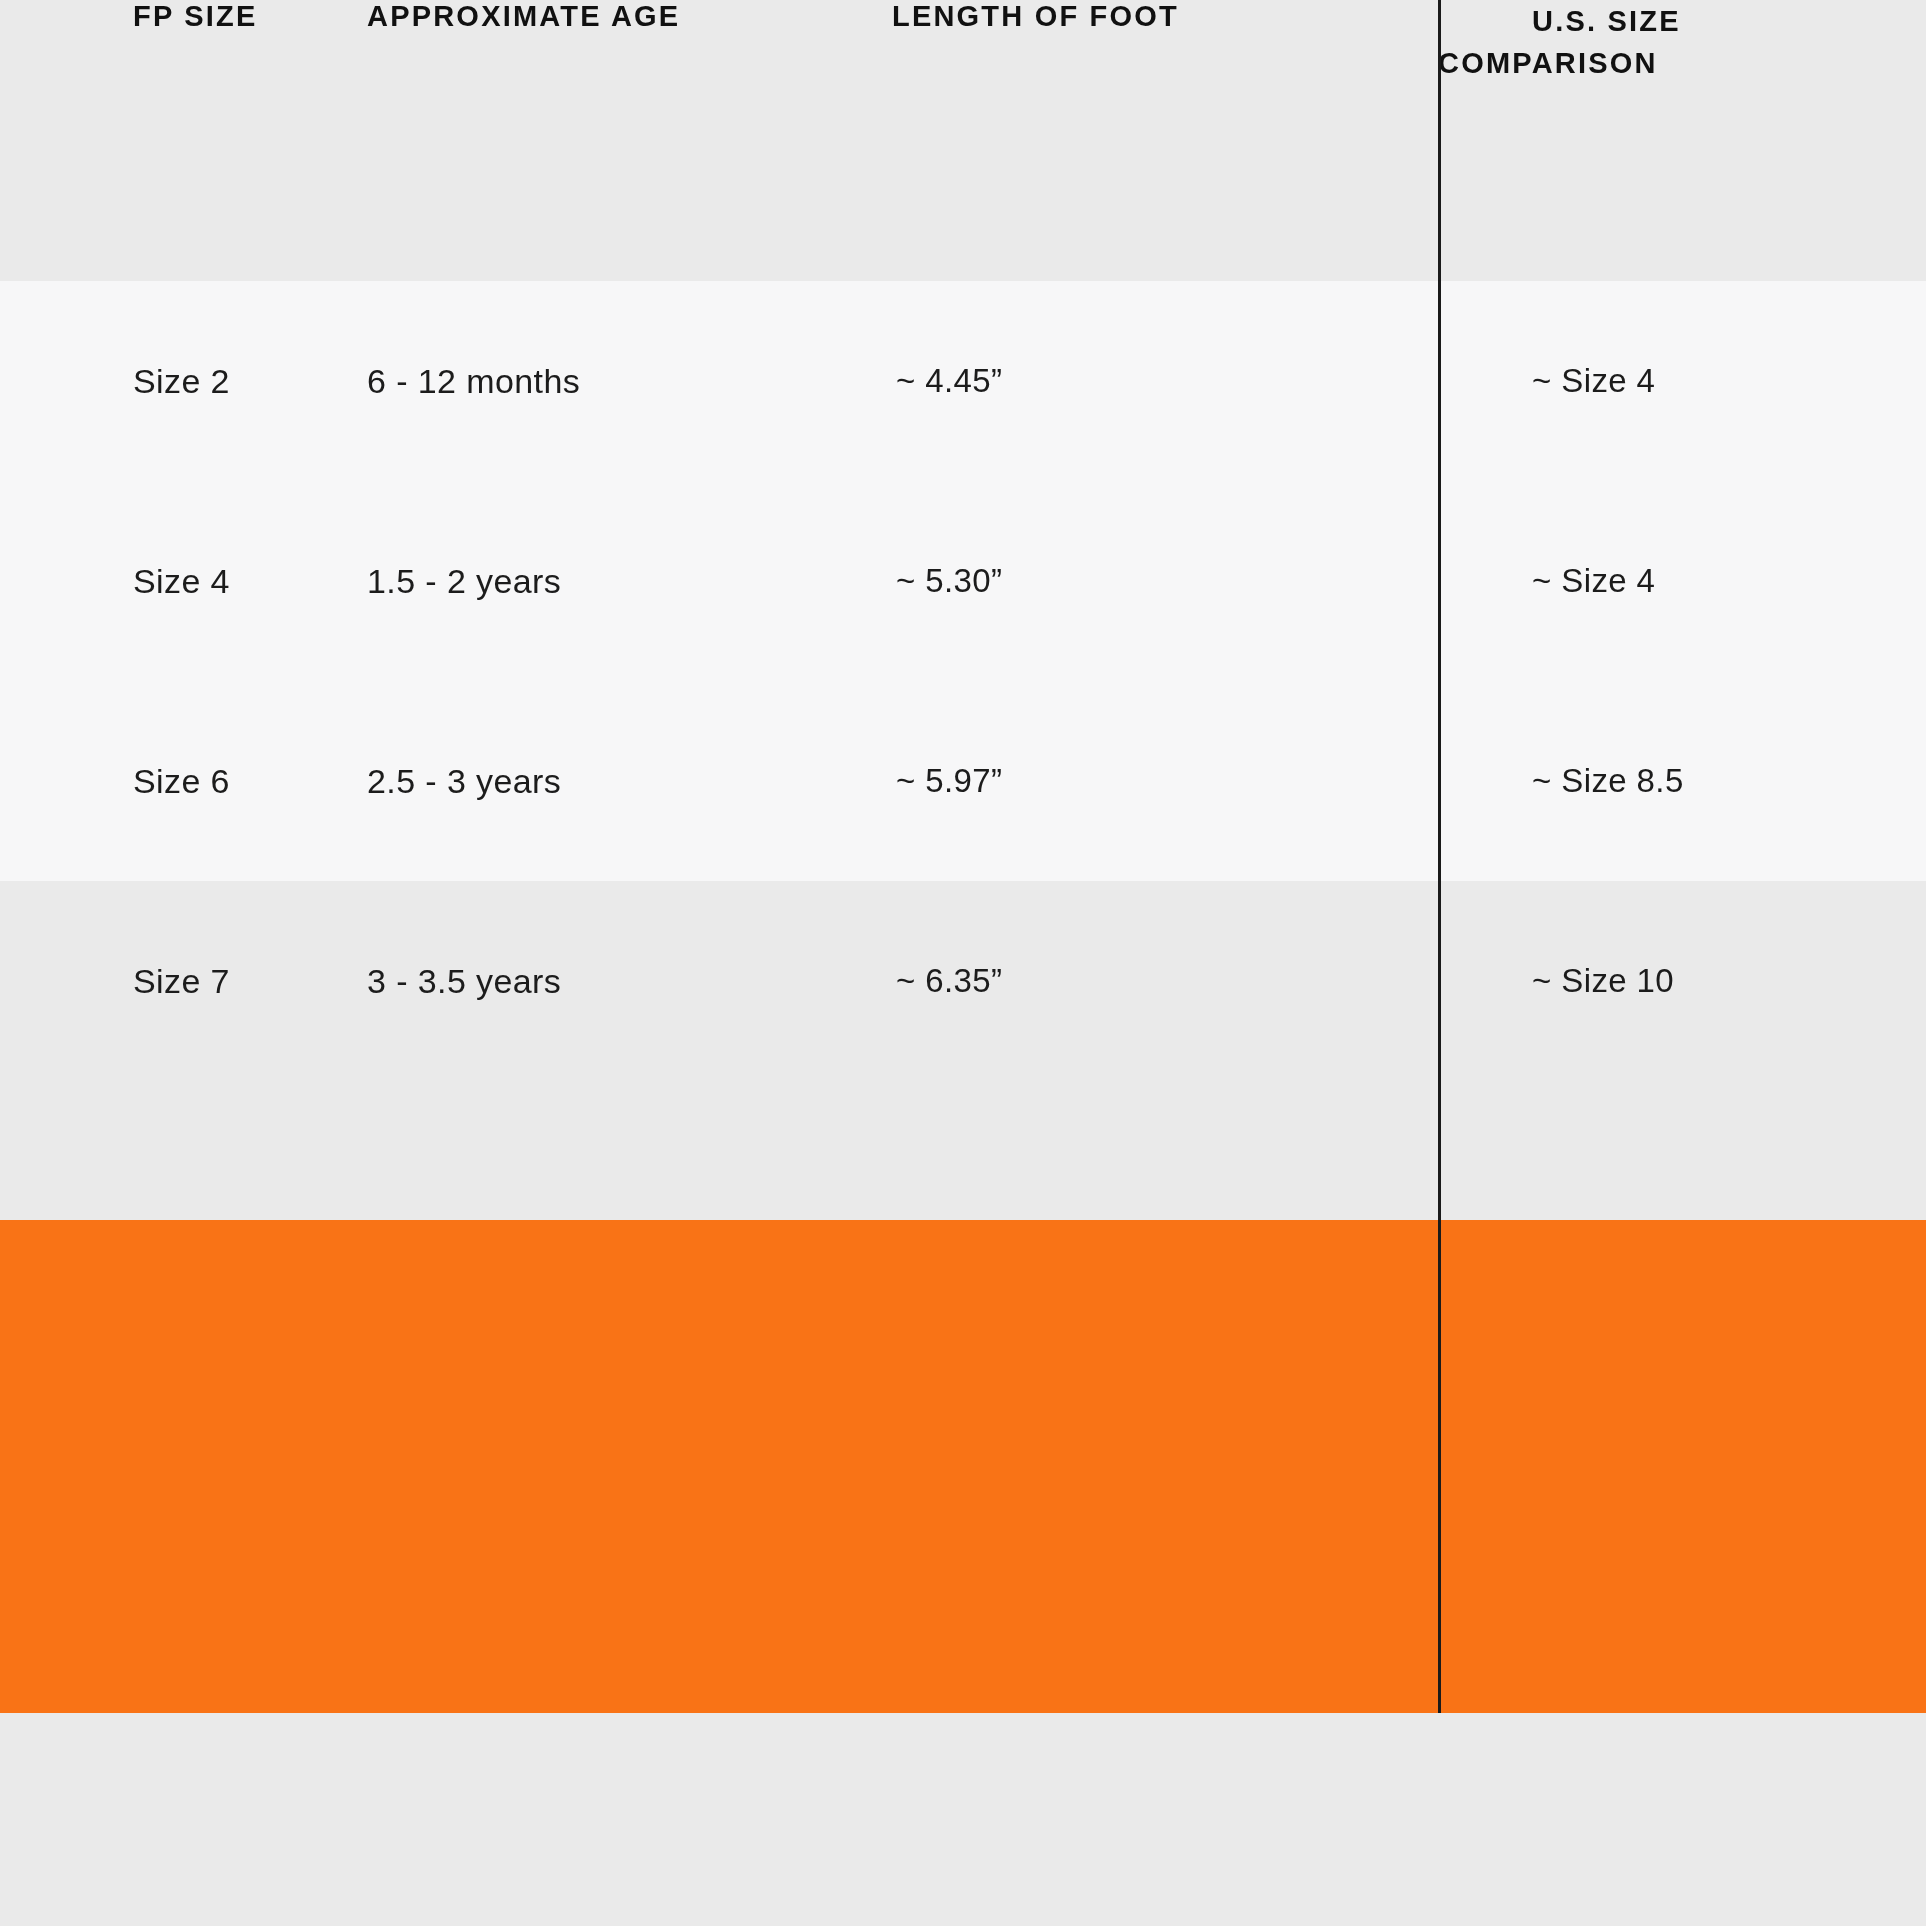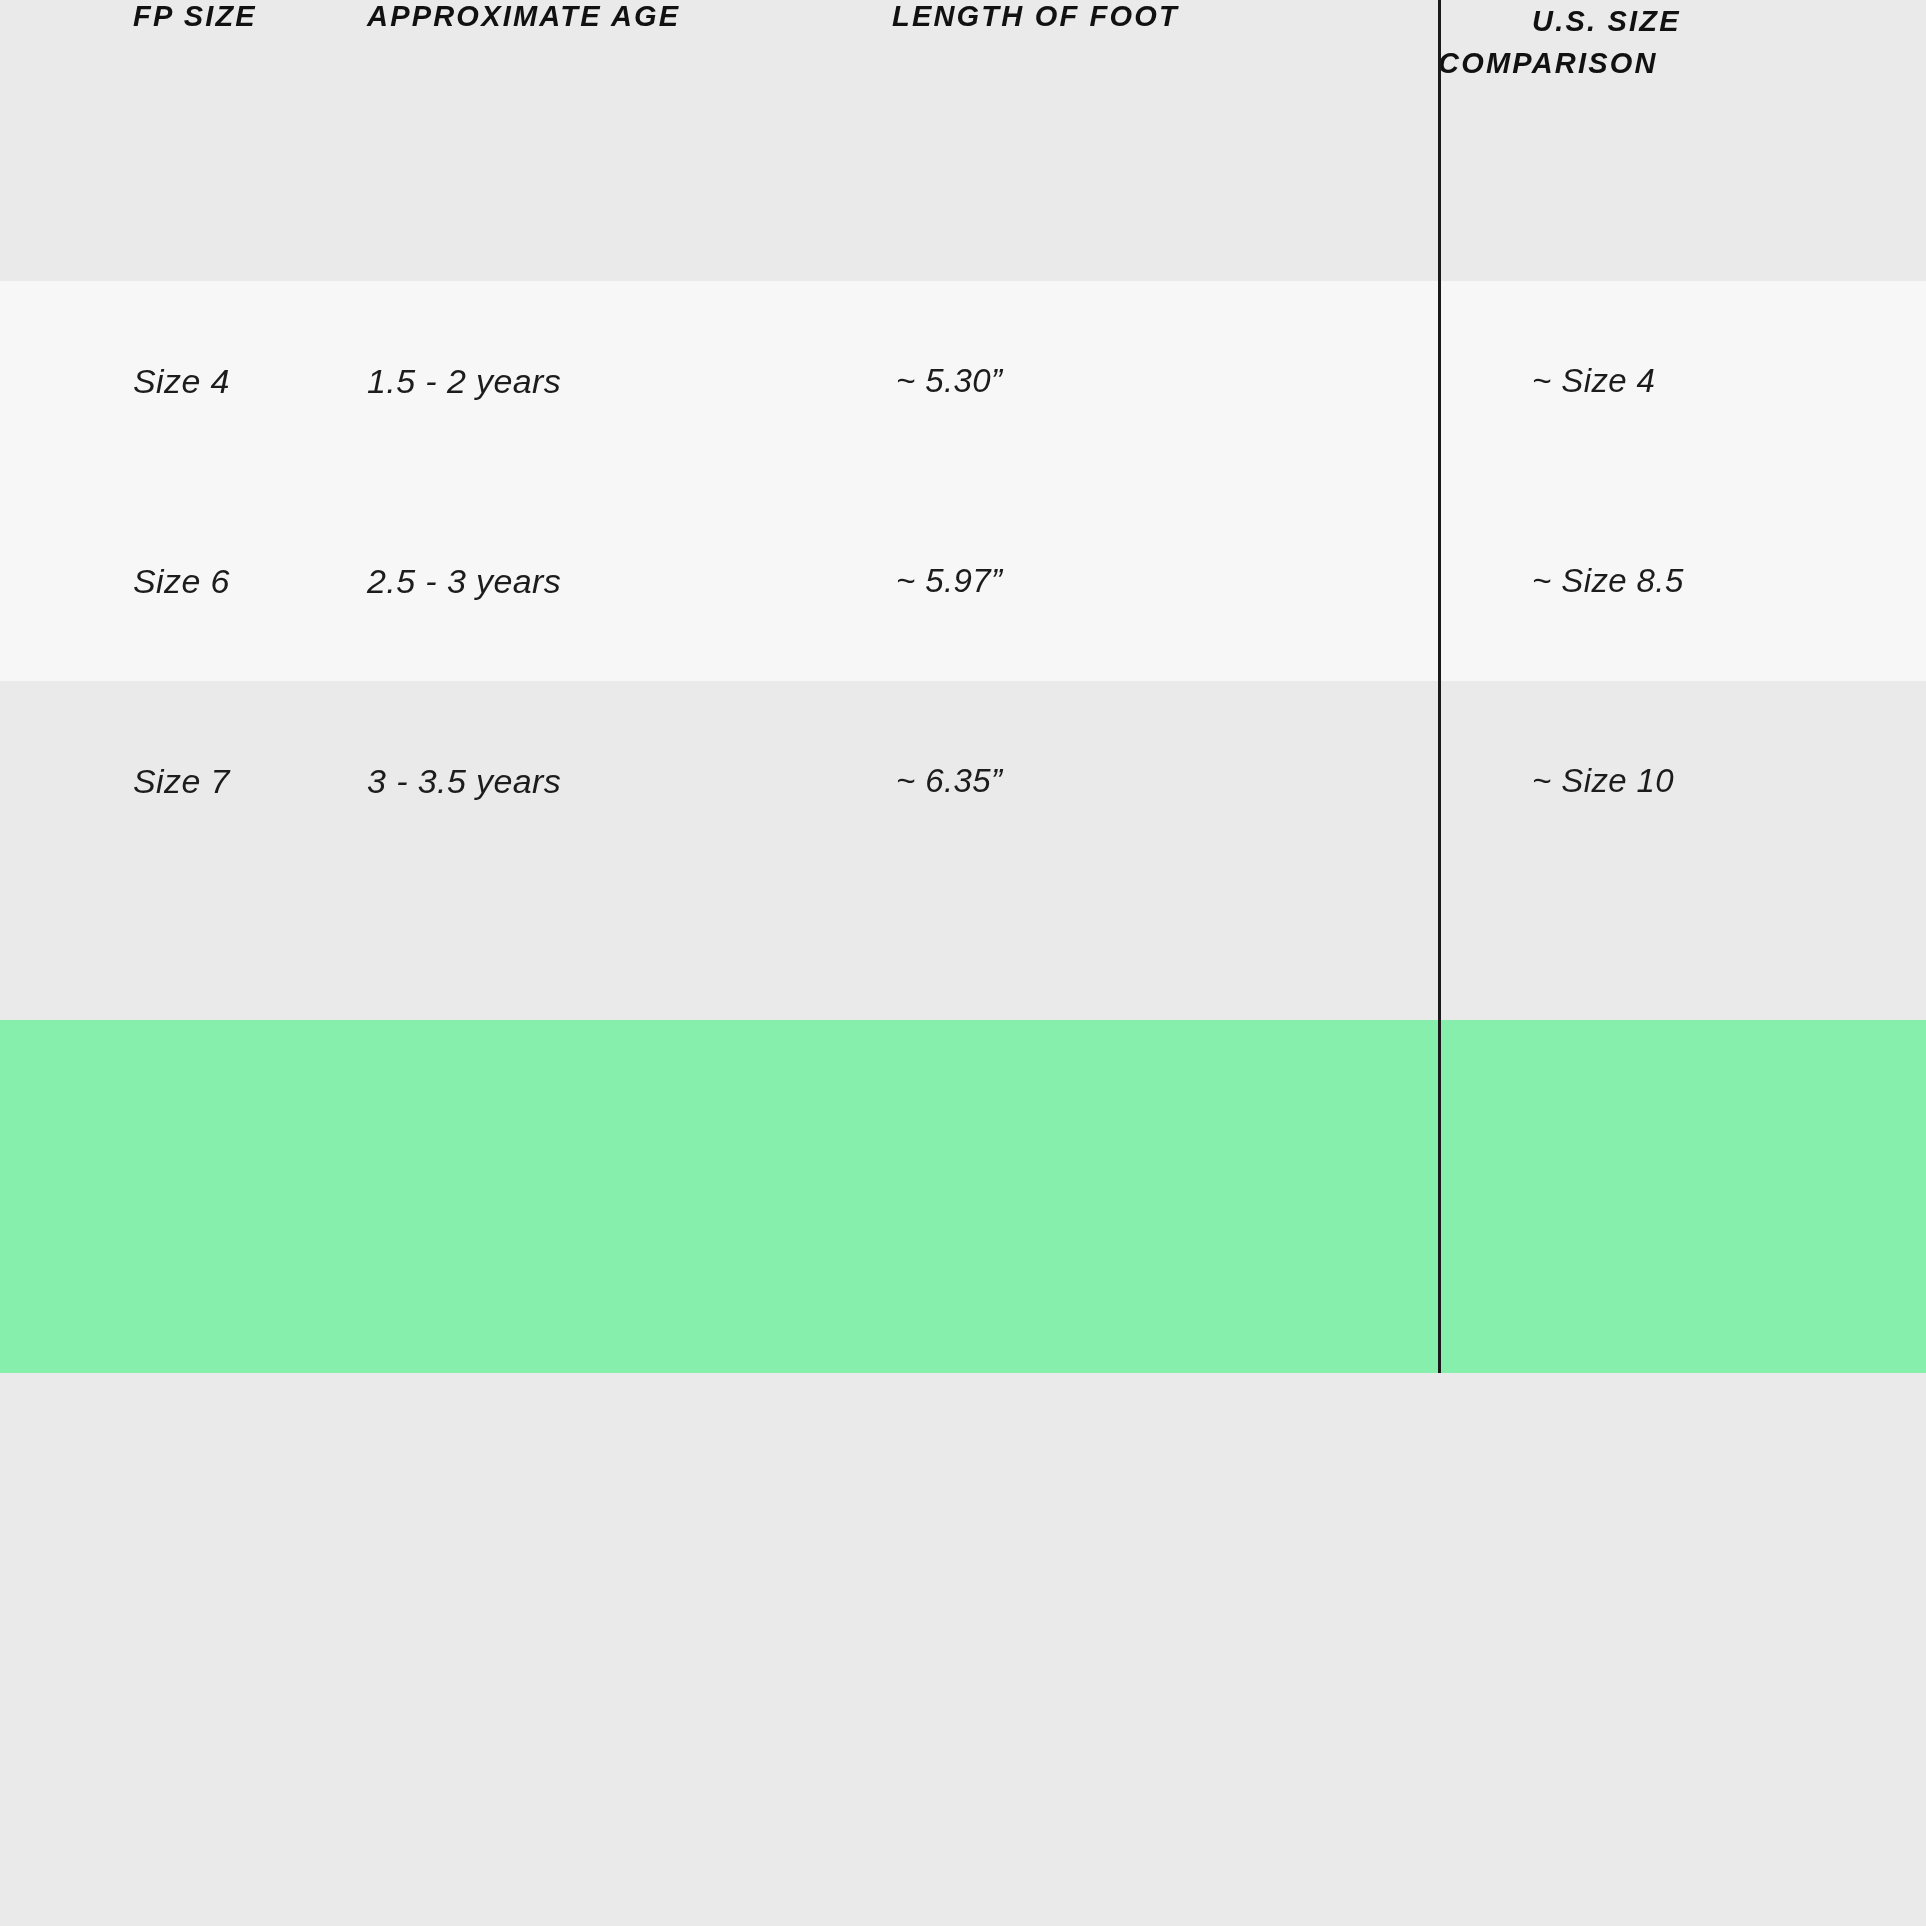--- a/index.html
+++ b/index.html
@@ -11,23 +11,22 @@
     height: 1927px;
     background: #eaeaea;
     font-family: "Liberation Sans", sans-serif;
     color: #1a1a1a;
     overflow: hidden;
   }
 
   .sheet {
     position: relative;
     width: 1927px;
-    height: 1373px;
-    background: #86efac;
-    font-style: italic;
+    height: 1713px;
+    background: #f97316;
   }
 
   
   .divider {
     position: absolute;
     top: 0;
     bottom: 0;
     left: 1438px;
     width: 3px;
     background: #1a1a1a;
@@ -120,20 +119,34 @@
             <span>U.S. SIZE</span><br>
             <span>COMPARISON</span>
           </span>
         </th>
       </tr>
     </thead>
     <tbody>
 
 
 
+      <tr class="row-light">
+        <td class="col-fp">
+            <span class="cell">Size 2</span>
+          </td>
+        <td class="col-age">
+            <span class="cell">6 - 12 months</span>
+          </td>
+        <td class="col-len">
+            <span class="cell">~ 4.45”</span>
+          </td>
+        <td class="col-us">
+            <span class="cell">~ Size 4</span>
+          </td>
+      </tr>
 
 
       <tr class="row-light">
         <td class="col-fp">
             <span class="cell">Size 4</span>
           </td>
         <td class="col-age">
             <span class="cell">1.5 - 2 years</span>
           </td>
         <td class="col-len">

